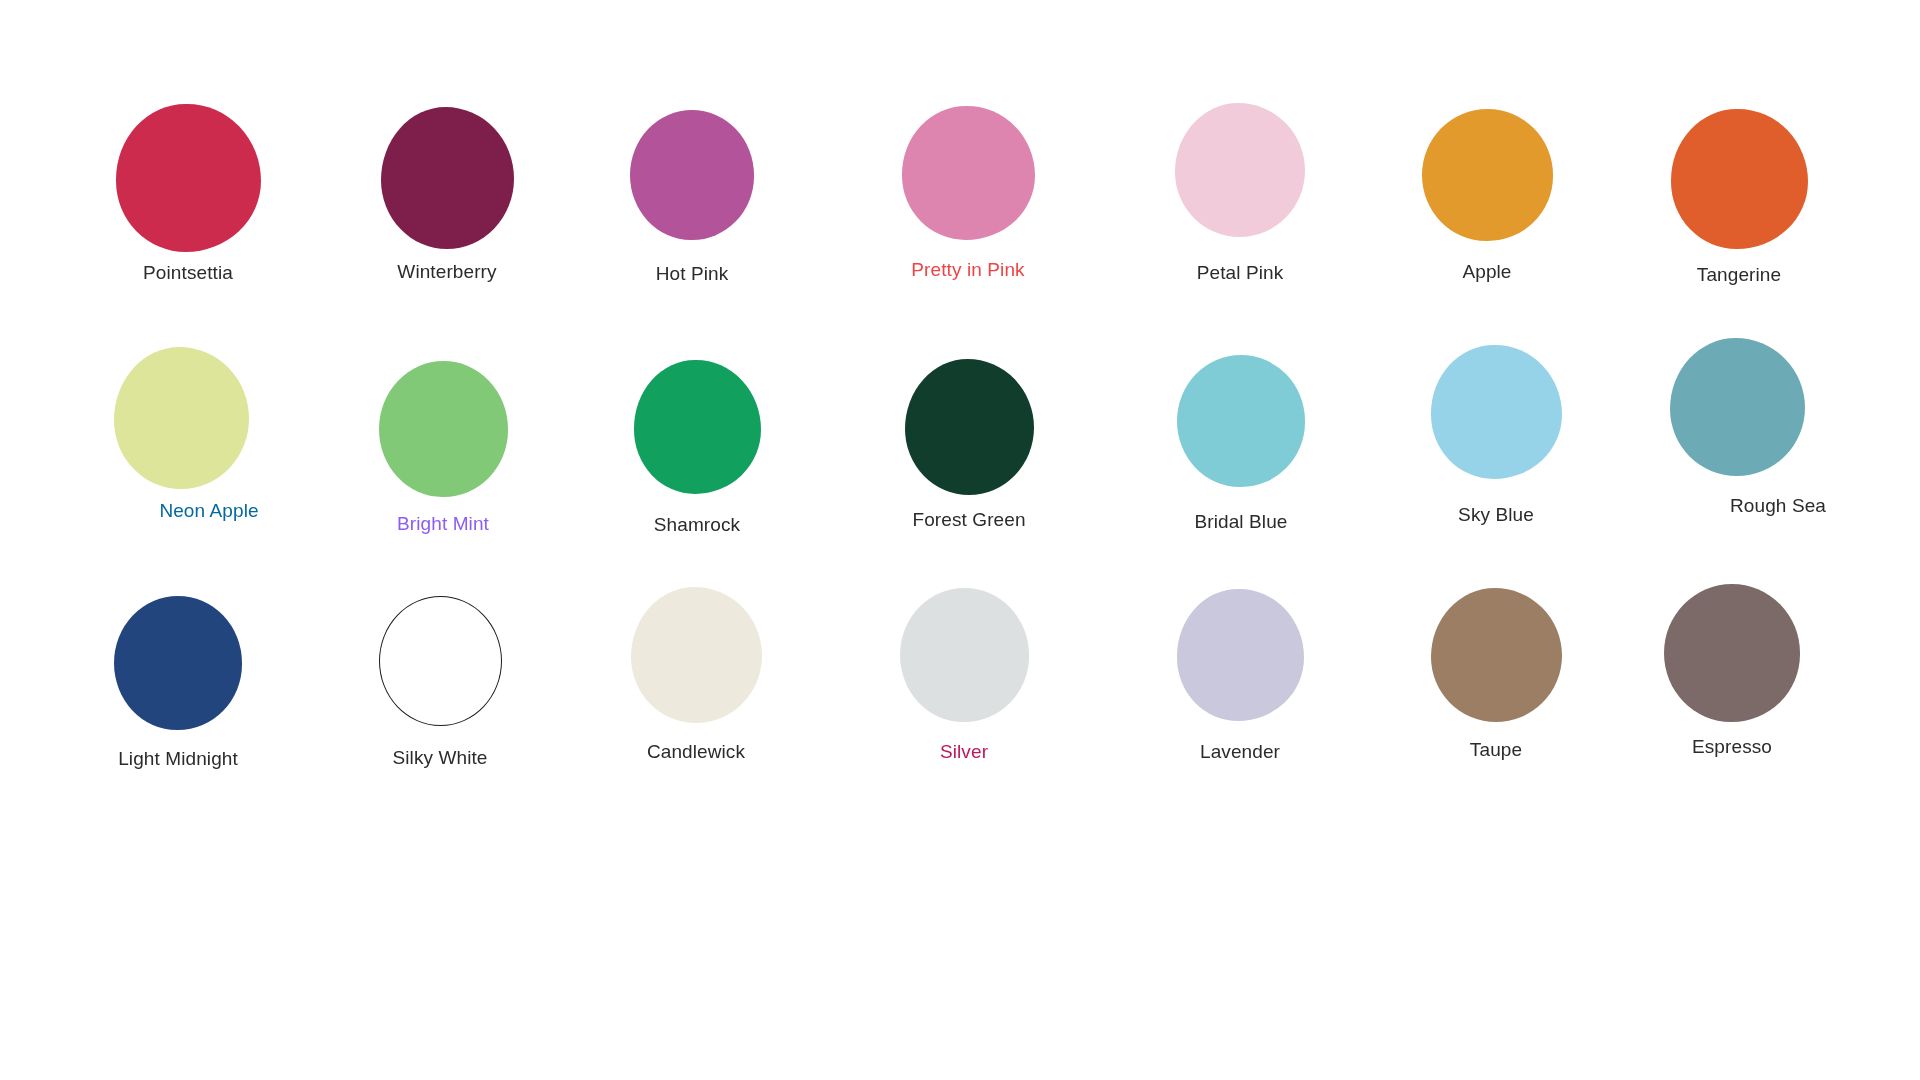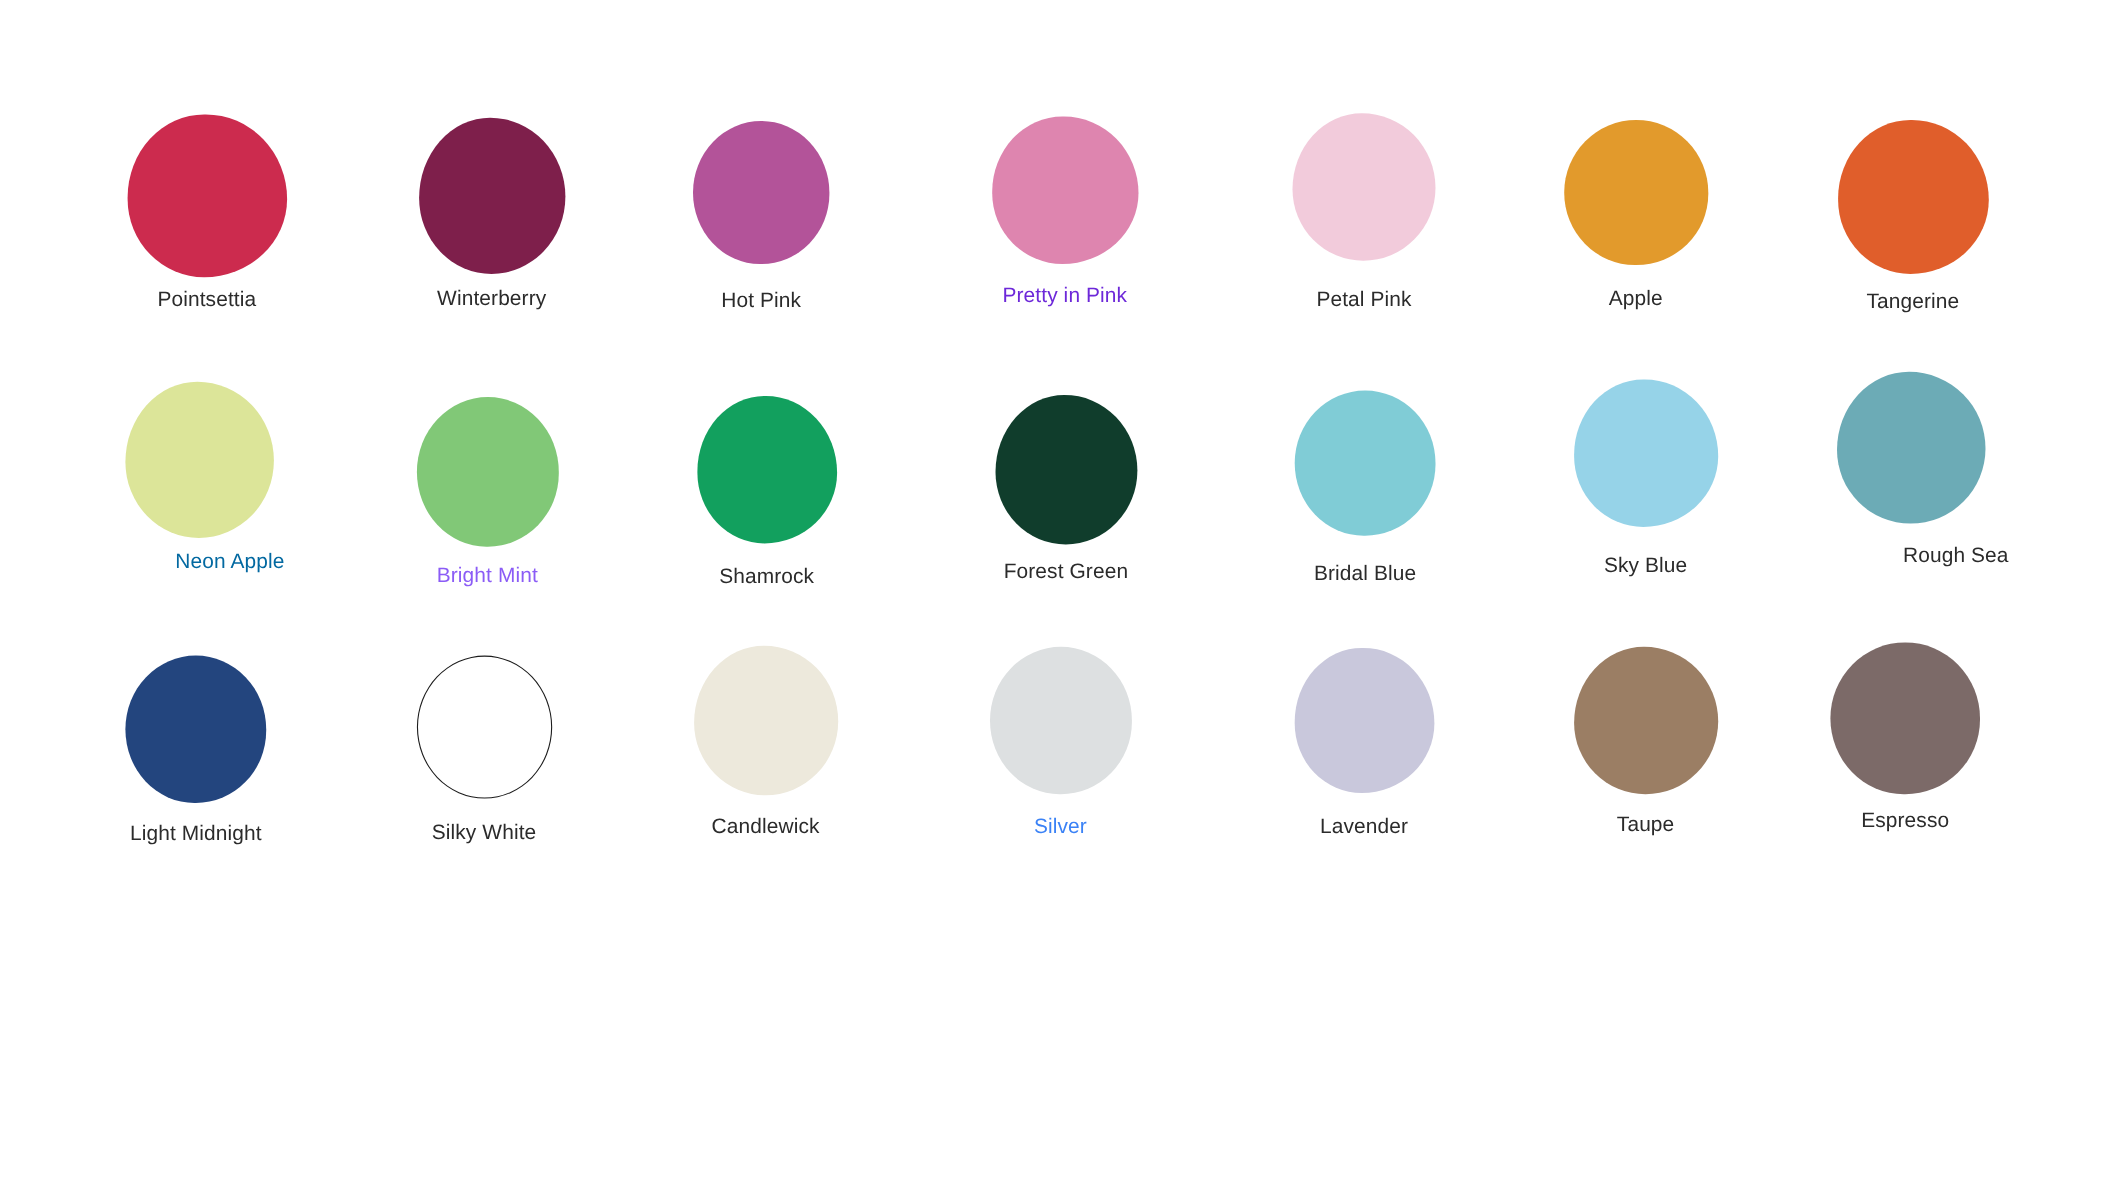--- a/index.html
+++ b/index.html
@@ -47,21 +47,21 @@
       <div class="swatch-group" style="left: 0px; top: 0px;">
         <div class="swatch-dot" style="width: 133px; height: 142px; left: 380.5px; top: 107px; background: rgb(126, 31, 75); border-radius: 49% 52% 51% 50% / 52% 51% 50% 49%;"></div>
         <div class="swatch-label" style="left: 447px; top: 261px; color: rgb(43, 43, 43);">Winterberry</div>
       </div>
       <div class="swatch-group" style="left: 0px; top: 0px;">
         <div class="swatch-dot" style="width: 124px; height: 130px; left: 630px; top: 110px; background: rgb(179, 83, 153); border-radius: 50% 50% 50% 49% / 50% 50% 49%;"></div>
         <div class="swatch-label" style="left: 692px; top: 263px; color: rgb(43, 43, 43);">Hot Pink</div>
       </div>
       <div class="swatch-group" style="left: 0px; top: 0px;">
         <div class="swatch-dot" style="width: 133px; height: 134px; left: 901.5px; top: 106px; background: rgb(222, 133, 175); border-radius: 48% 51% 52% 48% / 51% 52% 48% 48%;"></div>
-        <div class="swatch-label" style="left: 968px; top: 259px; color: #6d28d9;">Pretty in Pink</div>
+        <div class="swatch-label" style="left: 968px; top: 259px; color: #ef4444;">Pretty in Pink</div>
       </div>
       <div class="swatch-group" style="left: 0px; top: 0px;">
         <div class="swatch-dot" style="width: 130px; height: 134px; left: 1175px; top: 103px; background: rgb(242, 203, 219); border-radius: 49% 52% 51% 50% / 52% 51% 50% 49%;"></div>
         <div class="swatch-label" style="left: 1240px; top: 262px; color: rgb(43, 43, 43);">Petal Pink</div>
       </div>
       <div class="swatch-group" style="left: 0px; top: 0px;">
         <div class="swatch-dot" style="width: 131px; height: 132px; left: 1421.5px; top: 109px; background: rgb(226, 154, 44); border-radius: 50% 50% 50% 49% / 50% 50% 49%;"></div>
         <div class="swatch-label" style="left: 1487px; top: 261px; color: rgb(43, 43, 43);">Apple</div>
       </div>
       <div class="swatch-group" style="left: 0px; top: 0px;">
@@ -103,21 +103,21 @@
       <div class="swatch-group" style="left: 0px; top: 0px;">
         <div class="swatch-dot" style="width: 123px; height: 130px; left: 378.5px; top: 596px; background: rgb(255, 255, 255); border: 1.5px solid rgb(29, 29, 29); box-sizing: border-box; border-radius: 50%;"></div>
         <div class="swatch-label" style="left: 440px; top: 747px; color: rgb(43, 43, 43);">Silky White</div>
       </div>
       <div class="swatch-group" style="left: 0px; top: 0px;">
         <div class="swatch-dot" style="width: 131px; height: 136px; left: 630.5px; top: 587px; background: rgb(237, 233, 220); border-radius: 49% 52% 51% 50% / 52% 51% 50% 49%;"></div>
         <div class="swatch-label" style="left: 696px; top: 741px; color: rgb(43, 43, 43);">Candlewick</div>
       </div>
       <div class="swatch-group" style="left: 0px; top: 0px;">
         <div class="swatch-dot" style="width: 129px; height: 134px; left: 899.5px; top: 588px; background: rgb(221, 224, 225); border-radius: 50% 50% 50% 49% / 50% 50% 49%;"></div>
-        <div class="swatch-label" style="left: 964px; top: 741px; color: #3b82f6; text-align: center;">Silver</div>
+        <div class="swatch-label" style="left: 964px; top: 741px; color: #be185d; text-align: center;">Silver</div>
       </div>
       <div class="swatch-group" style="left: 0px; top: 0px;">
         <div class="swatch-dot" style="width: 127px; height: 132px; left: 1176.5px; top: 589px; background: rgb(201, 200, 220); border-radius: 48% 51% 52% 48% / 51% 52% 48% 48%;"></div>
         <div class="swatch-label" style="left: 1240px; top: 741px; color: rgb(43, 43, 43);">Lavender</div>
       </div>
       <div class="swatch-group" style="left: 0px; top: 0px;">
         <div class="swatch-dot" style="width: 131px; height: 134px; left: 1430.5px; top: 588px; background: rgb(155, 126, 100); border-radius: 49% 52% 51% 50% / 52% 51% 50% 49%;"></div>
         <div class="swatch-label" style="left: 1496px; top: 739px; color: rgb(43, 43, 43);">Taupe</div>
       </div>
       <div class="swatch-group" style="left: 0px; top: 0px;">

